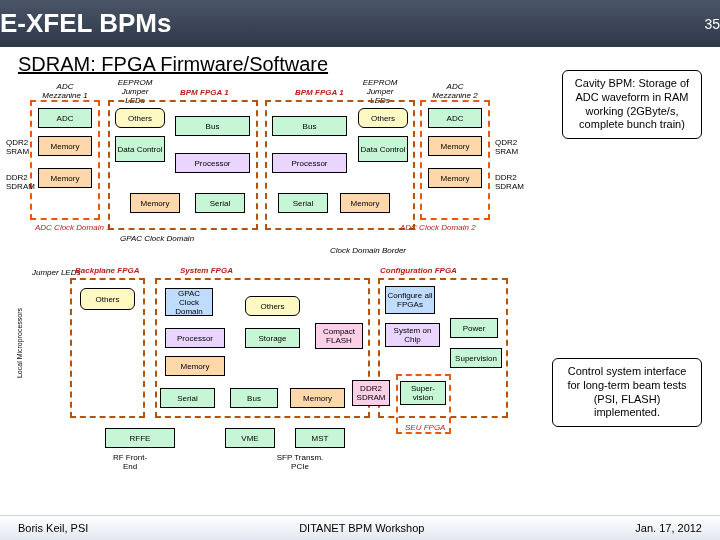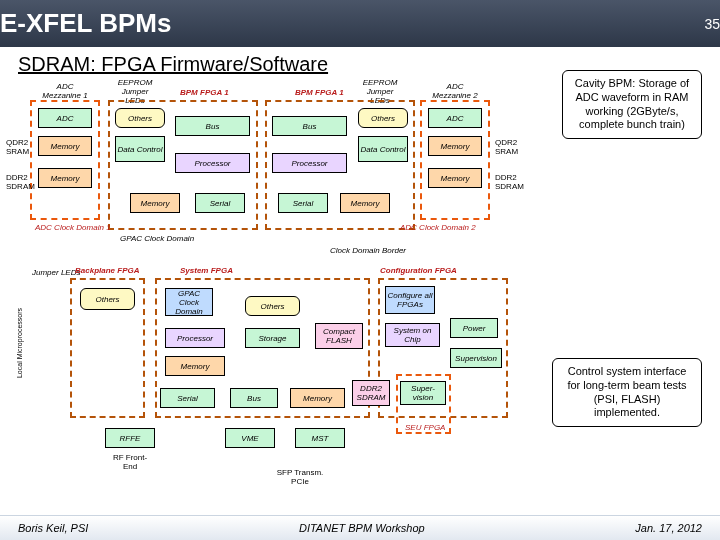--- a/index.html
+++ b/index.html
@@ -2,33 +2,33 @@
 <html><head>
 <meta charset="utf-8">
 <style>
   * { box-sizing: border-box; margin: 0; padding: 0; }
   body { width: 720px; height: 540px; font-family: Arial, sans-serif; background: #fff; position: relative; overflow: hidden; }
   .header { background: linear-gradient(#4a5568, #2d3748); color: #fff; padding: 8px 0; display: flex; justify-content: space-between; align-items: center; }
   .header h1 { font-size: 26px; font-weight: bold; }
   .pgnum { font-size: 14px; }
   .subtitle { font-size: 20px; padding: 6px 18px 2px; text-decoration: underline; }
   .diagram { position: relative; width: 100%; height: 400px; }
-  .box { position: absolute; border: 1px solid #000; font-size: 8px; text-align: center; display: flex; align-items: center; justify-content: center; padding: 1px; font-style: italic; }
+  .box { position: absolute; border: 1px solid #000; font-size: 8px; text-align: center; display: flex; align-items: center; justify-content: center; padding: 1px; }
   .green { background: #c6f6d5; }
   .yellow { background: #fef9c3; border-radius: 6px; }
   .orange { background: #fed7aa; }
   .purple { background: #e9d5ff; }
   .pink { background: #fbcfe8; }
   .blue { background: #bfdbfe; }
   .label { position: absolute; font-size: 8px; font-style: italic; }
   .domain { position: absolute; border: 2px dashed #ea580c; }
   .domain2 { position: absolute; border: 2px dashed #b45309; }
   .callout { position: absolute; background: #fff; border: 1px solid #000; border-radius: 6px; padding: 6px 8px; font-size: 11px; text-align: center; line-height: 1.25; }
   .sidelbl { position: absolute; font-size: 7px; writing-mode: vertical-rl; transform: rotate(180deg); }
-  .footer { position: absolute; bottom: 0; left: 0; right: 0; background: linear-gradient(#fff,#e2e8f0); display: flex; justify-content: space-between; padding: 6px 18px; font-size: 11px; border-top: 1px solid #cbd5e1; font-style: italic; }
+  .footer { position: absolute; bottom: 0; left: 0; right: 0; background: linear-gradient(#fff,#e2e8f0); display: flex; justify-content: space-between; padding: 6px 18px; font-size: 11px; border-top: 1px solid #cbd5e1; }
   .flabel { position: absolute; font-size: 8px; }
   .redlbl { color: #b91c1c; font-weight: bold; }
 </style>
 </head>
 <body>
 
 <div class="header">
   <h1>E-XFEL BPMs</h1>
   <span class="pgnum">35</span>
 </div>
@@ -128,26 +128,26 @@
 FPGAs</div>
   <div class="box purple" style="left:385px; top:245px; width:55px; height:24px;">System on
 Chip</div>
   <div class="box green" style="left:450px; top:240px; width:48px; height:20px;">Power</div>
   <div class="box green" style="left:450px; top:270px; width:52px; height:20px;">Supervision</div>
   <div class="box green" style="left:400px; top:303px; width:46px; height:24px;">Super-
 vision</div>
 
   <div class="label" style="left:405px; top:345px; color:#b91c1c; font-style:italic;">SEU FPGA</div>
 
-  <div class="box green" style="left:105px; top:350px; width:50px; height:20px;">RFFE</div>
+  <div class="box green" style="left:105px; top:350px; width:70px; height:20px;">RFFE</div>
   <div class="box green" style="left:225px; top:350px; width:50px; height:20px;">VME</div>
   <div class="box green" style="left:295px; top:350px; width:50px; height:20px;">MST</div>
   <div class="flabel" style="left:108px; top:375px; text-align:center; width:44px;">RF
 Front-End</div>
-  <div class="flabel" style="left:275px; top:375px; text-align:center; width:50px;margin-top:15px;">SFP
+  <div class="flabel" style="left:275px; top:375px; text-align:center; width:50px;">SFP
 Transm.
 PCIe</div>
 
   <div class="callout" style="right:18px; top:-8px; width:140px;">Cavity BPM: Storage of ADC waveform in RAM working (2GByte/s, complete bunch train)</div>
   <div class="callout" style="right:18px; top:280px; width:150px;">Control system interface for long-term beam tests (PSI, FLASH) implemented.</div>
 </div>
 
 <div class="footer">
   <span>Boris Keil, PSI</span>
   <span>DITANET BPM Workshop</span>

